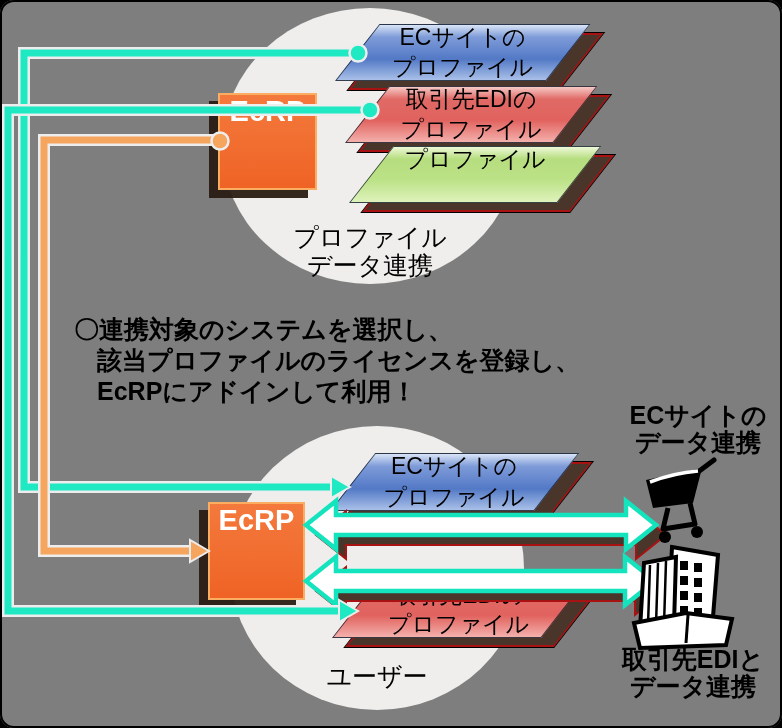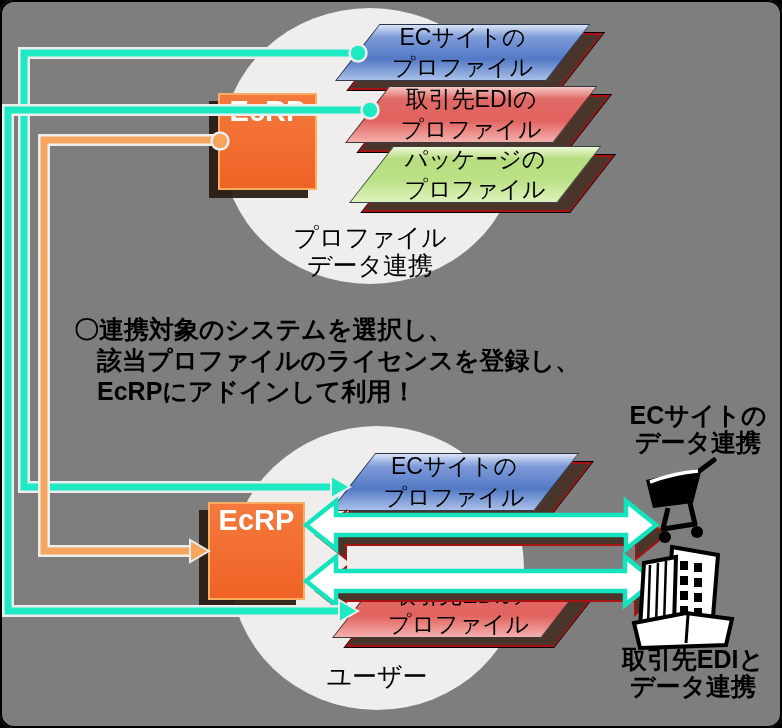--- a/index.html
+++ b/index.html
@@ -53,21 +53,20 @@
     <div class="face red"></div>
     <div class="lbl" style="width:252px;">
       <span>取引先EDIの</span>
       <span>プロファイル</span>
     </div>
   </div>
   <div class="pg" style="left:349px;top:146px;width:208px;height:57px;">
     <div class="sh"></div>
     <div class="face green"></div>
     <div class="lbl" style="width:252px;">
-      <span>パッケージの</span>
       <span>プロファイル</span>
     </div>
   </div>
 
   <div class="pg" style="left:330px;top:453px;width:204px;height:58px;">
     <div class="sh"></div>
     <div class="face blue"></div>
     <div class="lbl" style="width:248px;">
       <span>ECサイトの</span>
       <span>プロファイル</span>

